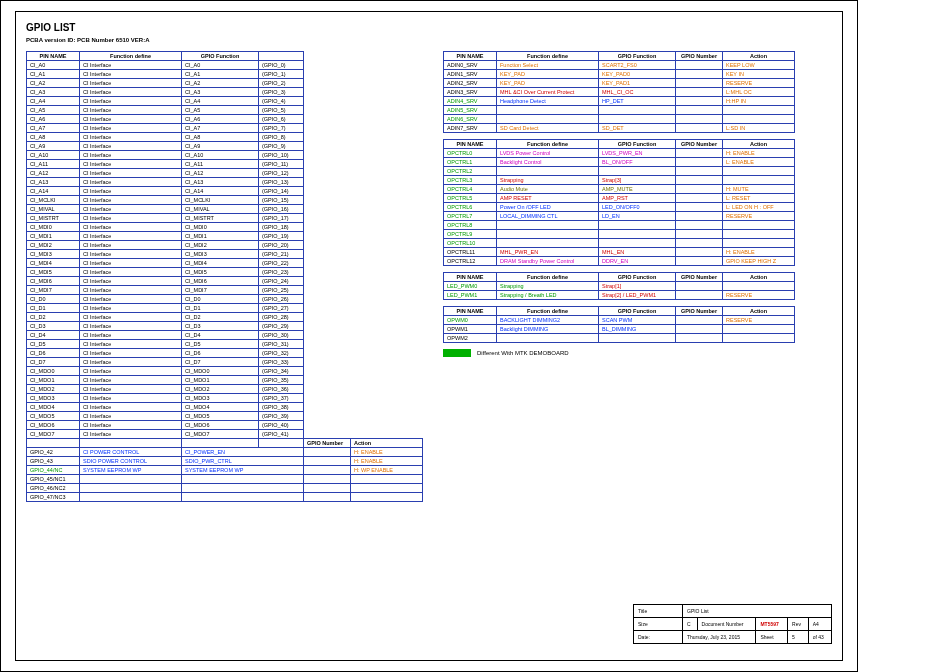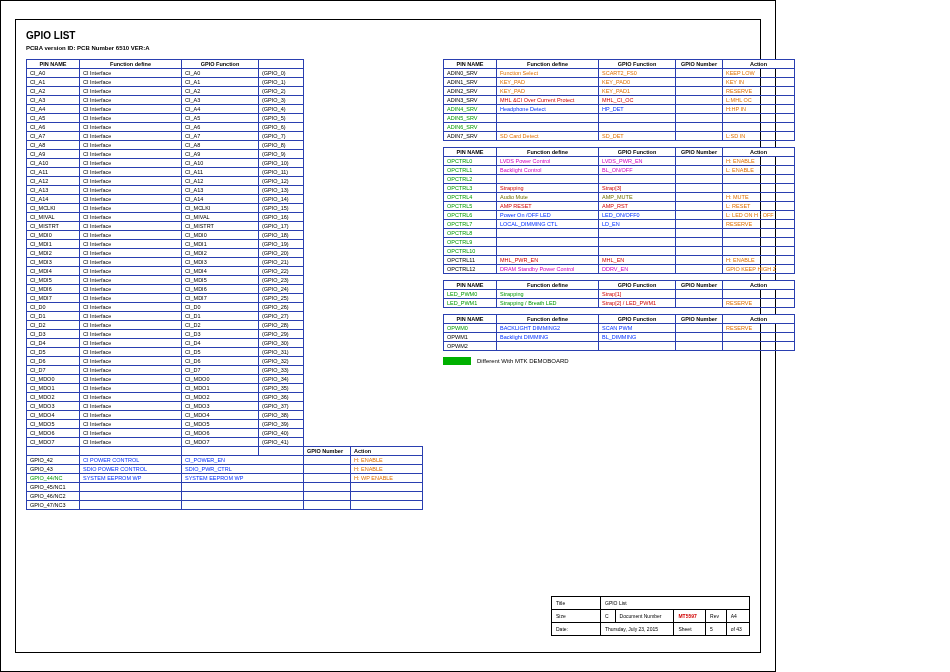--- a/index.html
+++ b/index.html
@@ -1,16 +1,16 @@
 <!DOCTYPE html>
 <html><head>
 <meta charset="utf-8">
 <style>
   html,body{margin:0;padding:0;font-family:Arial,Helvetica,sans-serif;font-size:5.5px;background:#fff;color:#000}
-  .sheet{position:relative;width:776px;height:672px;box-sizing:border-box;border:1px solid #000;padding:18px 14px}
+  .sheet{position:relative;width:858px;height:672px;box-sizing:border-box;border:1px solid #000;padding:10px 14px}
   .inner{border:1px solid #000;width:100%;height:100%;box-sizing:border-box;padding:8px 10px;position:relative}
   h1{font-size:10px;margin:2px 0 4px 0;font-weight:bold}
   .sub{font-size:6px;font-weight:bold;margin-bottom:8px}
   table{border-collapse:collapse;margin-bottom:6px}
   th,td{border:1px solid #2a3fb0;padding:0 3px;height:8px;line-height:8px;white-space:nowrap}
   th{font-weight:bold;color:#000;background:#fff}
   .w-pin{width:46px}
   .w-fn{width:95px}
   .w-gpf{width:70px}
   .w-gpfn{width:38px;font-weight:normal}

